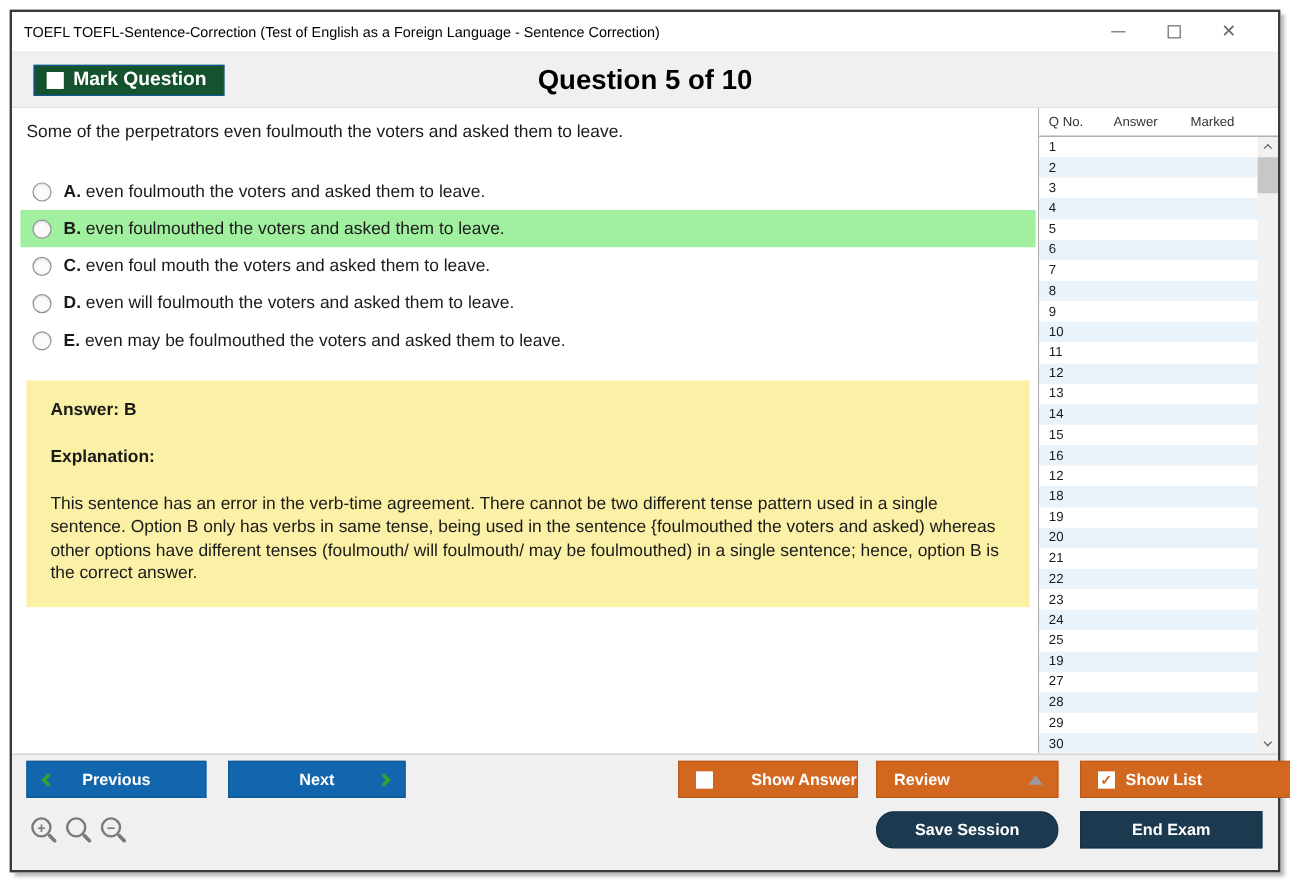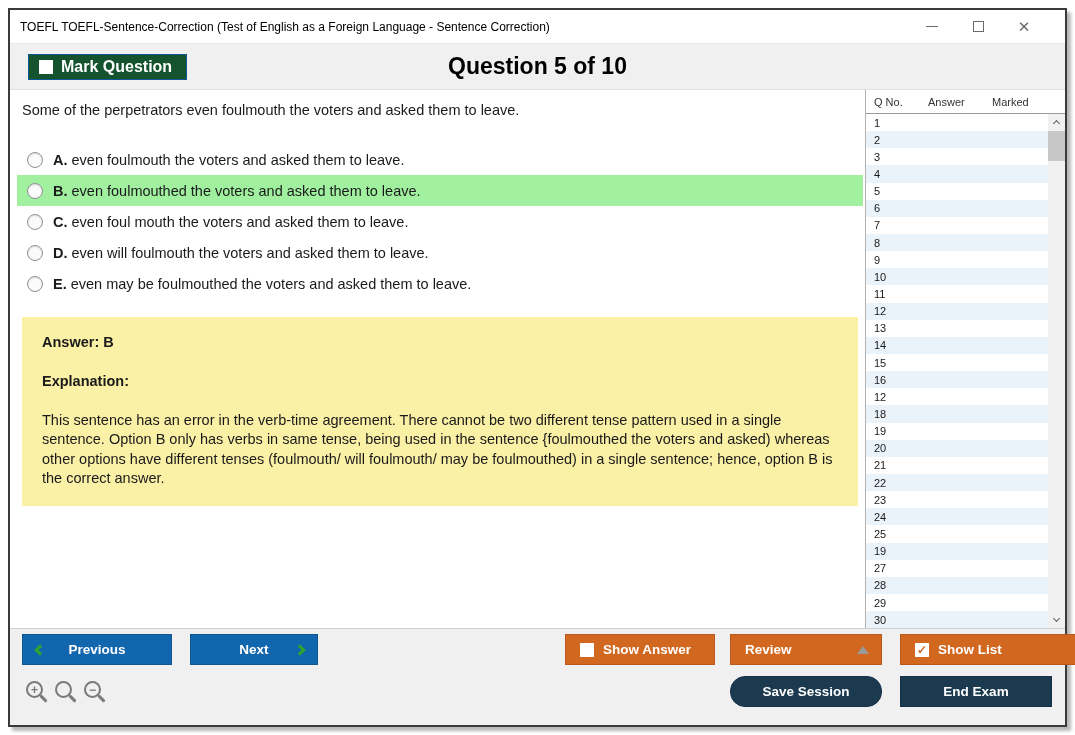--- a/index.html
+++ b/index.html
@@ -67,22 +67,22 @@
   .scroll-thumb { position:absolute; left:0; top:17px; width:17px; height:30px; background:#c7c7c7; }
 
   
   .footer { flex:0 0 97px; background:#f0f0f0; border-top:1px solid #cfcfcf; position:relative; }
   .fbtn { position:absolute; height:31px; display:flex; align-items:center; justify-content:center; font-size:13.5px; font-weight:bold; color:#fff; cursor:default; }
   .blue { background:#1266ae; border:1px solid #0f5894; }
   .orange { background:#d2671f; border:1px solid #b85a1b; }
   .navy { background:#1b3a50; border:1px solid #16304a; }
 
   .btn-previous { left:12px; top:5px; width:150px; }
-  .btn-next { left:180px; top:5px; width:128px; }
-  .btn-show-answer { left:555px; top:5px; width:150px; justify-content:flex-start; padding-left:14px; gap:9px; }
+  .btn-next { left:180px; top:5px; width:148px; }
+  .btn-show-answer { left:555px; top:5px; width:150px; justify-content:space-between; padding-left:14px; gap:9px; }
   .btn-review { left:720px; top:5px; width:152px; justify-content:flex-start; padding-left:14px; }
   .btn-show-list { left:890px; top:5px; width:184px; justify-content:flex-start; padding-left:14px; gap:9px; }
   .btn-save { left:720px; top:47px; width:152px;border-radius:15px; }
   .btn-end { left:890px; top:47px; width:152px; }
 
   .chev { width:8px; height:8px; border:solid #2fa52f; border-width:0 3px 3px 0; display:inline-block; position:absolute; }
   .chev.left { transform:rotate(135deg); left:13px; }
   .chev.right { transform:rotate(-45deg); right:13px; }
 
   .tri-up { position:absolute; right:12px; width:0; height:0; border-left:6px solid transparent; border-right:6px solid transparent; border-bottom:8px solid #9a9a9a; }

